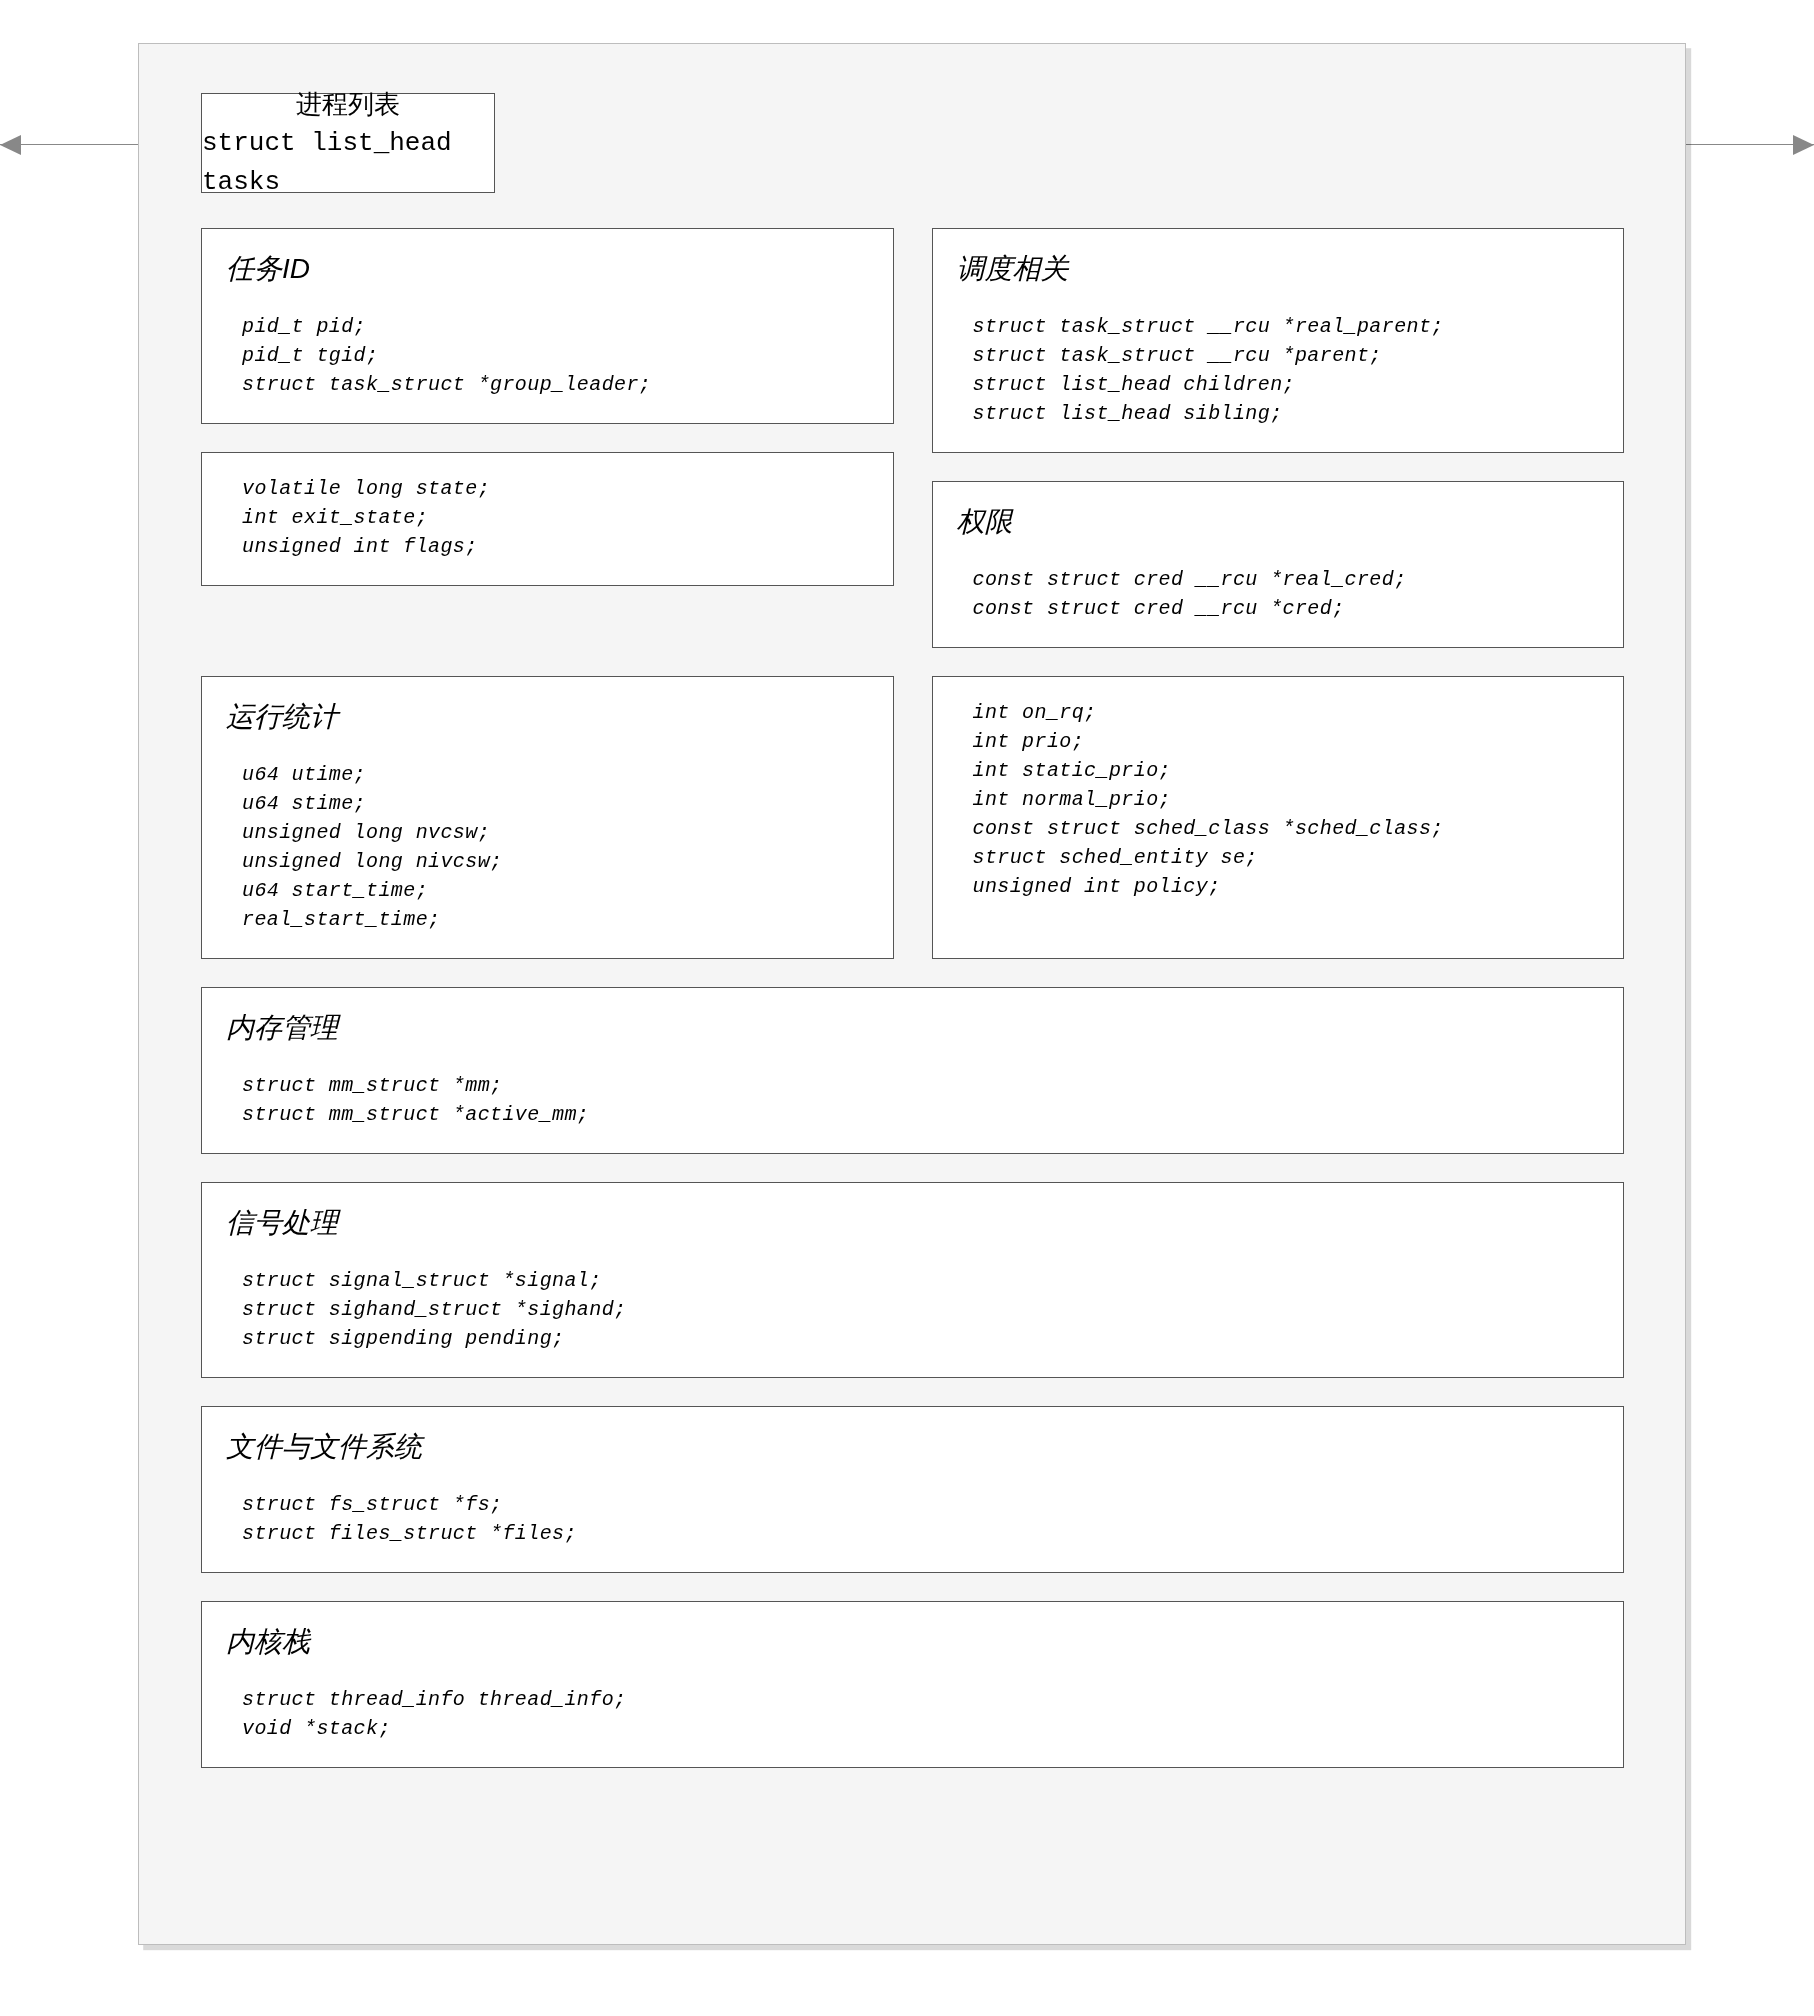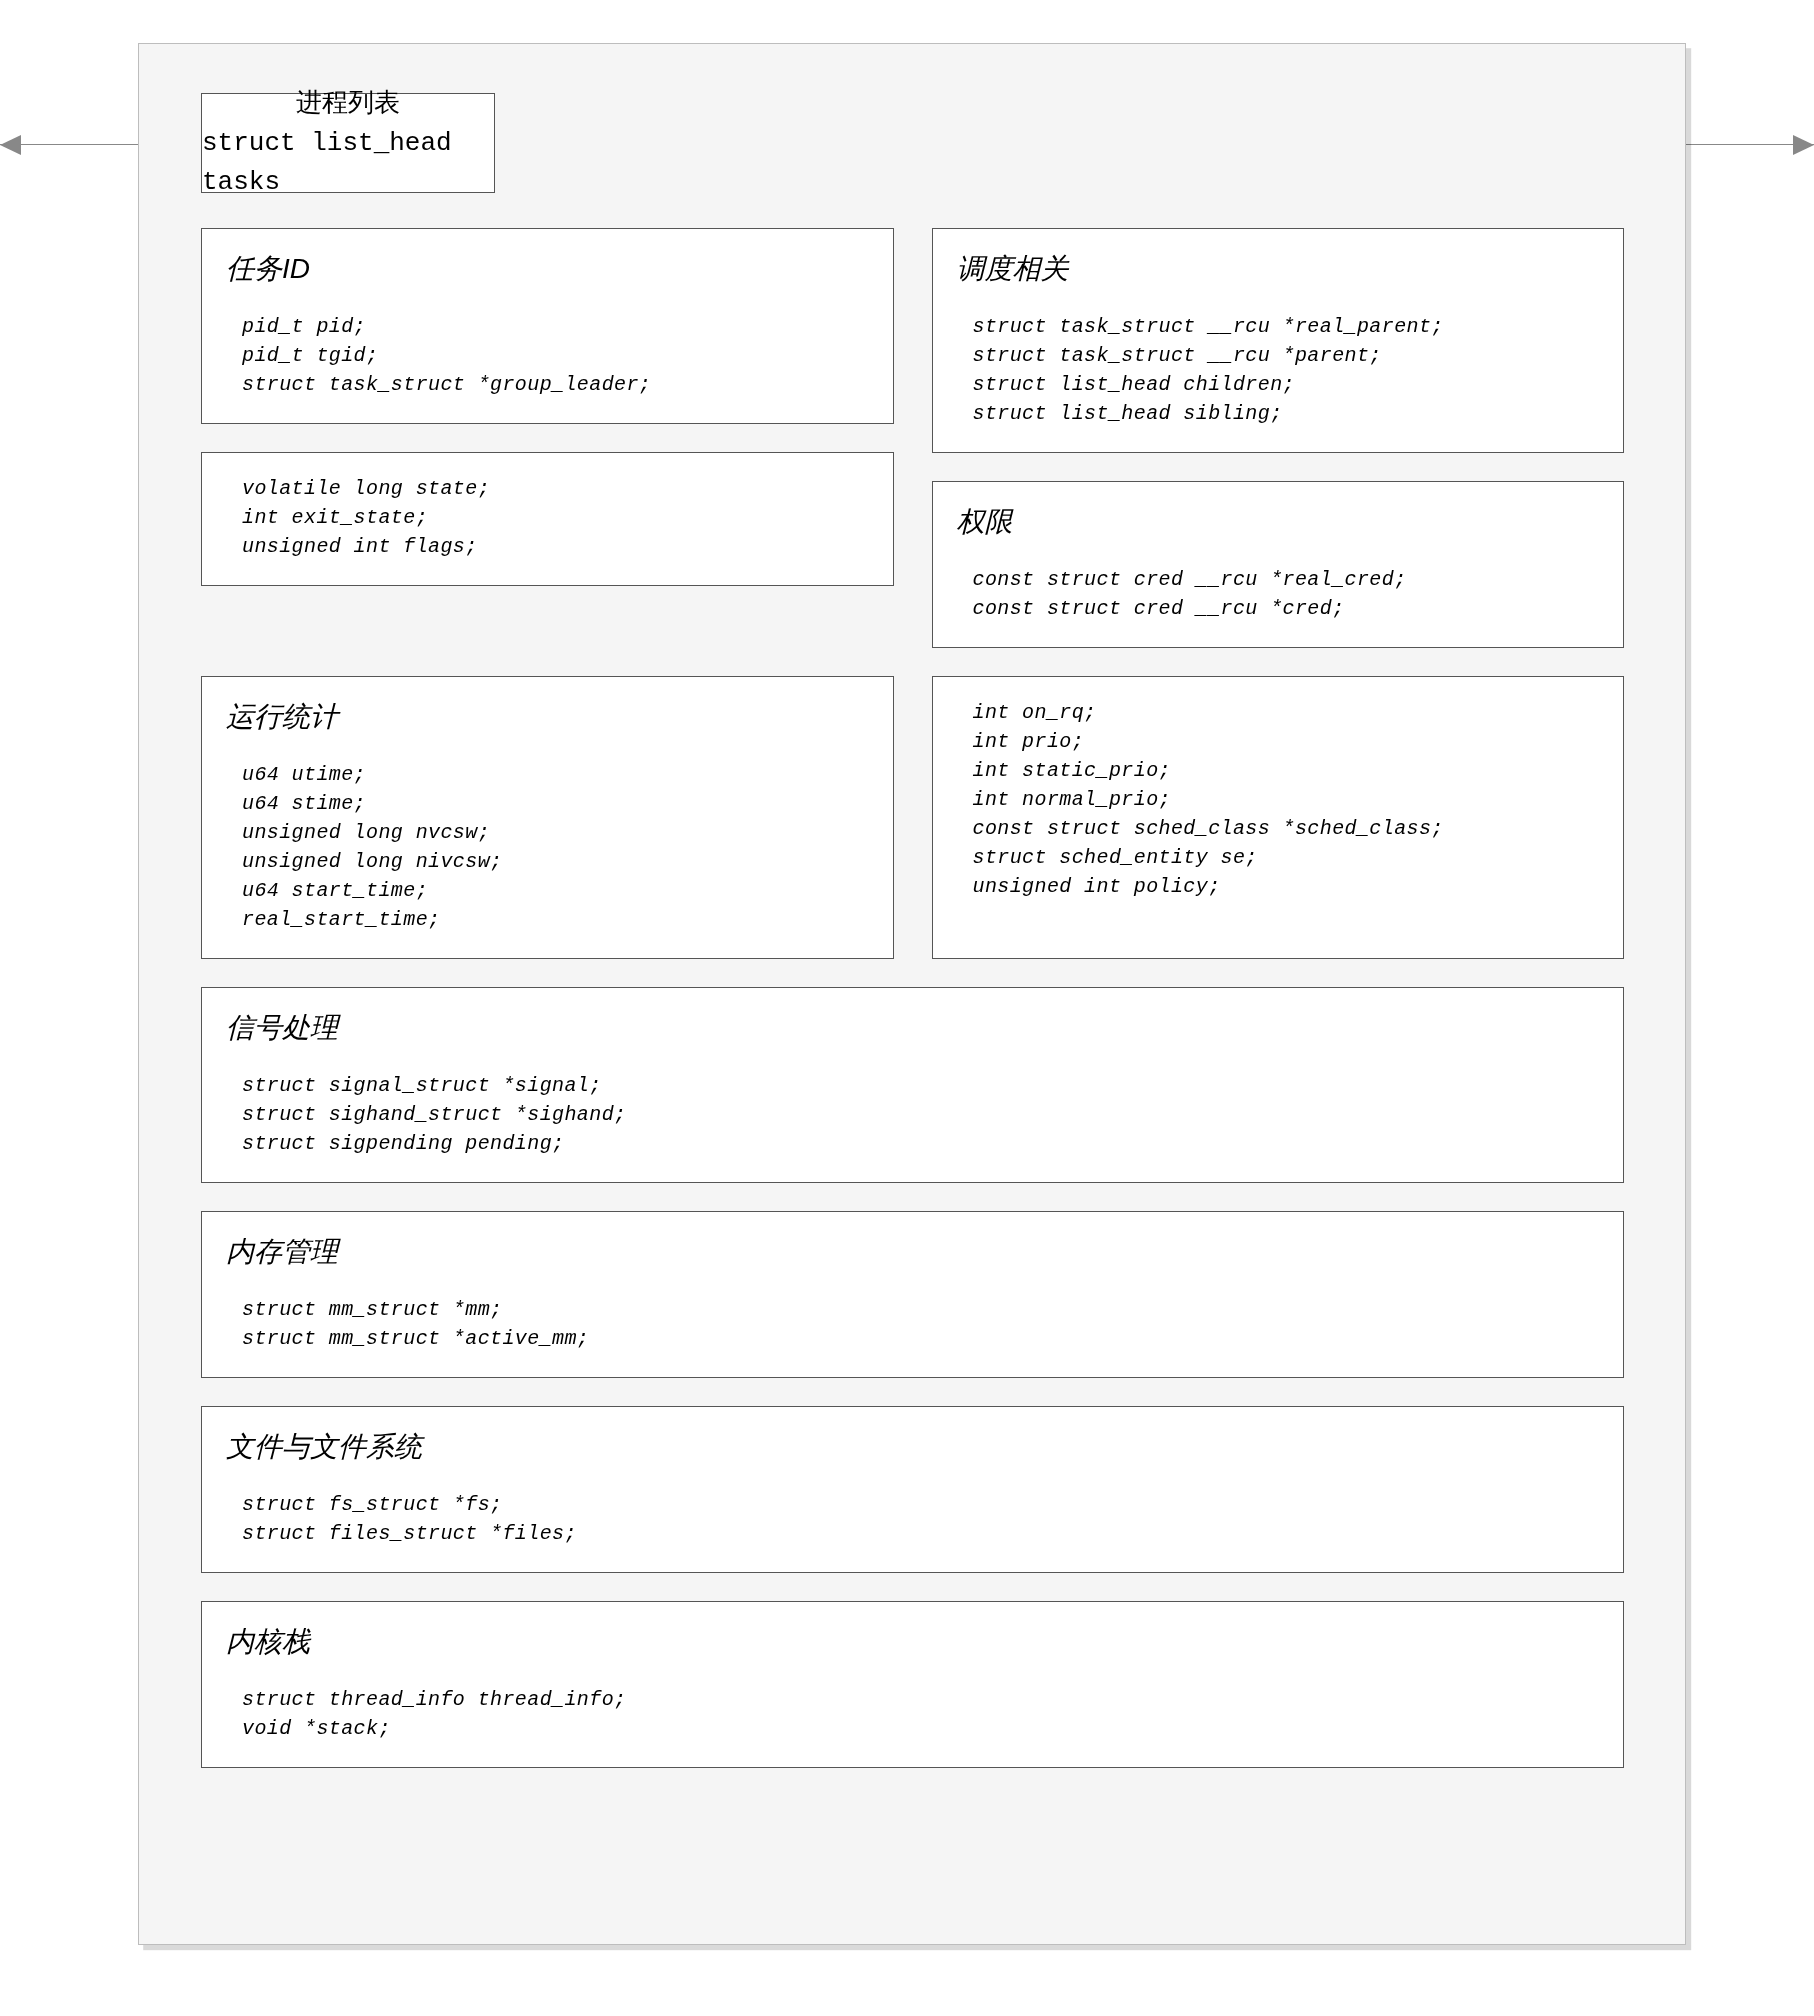--- a/index.html
+++ b/index.html
@@ -57,21 +57,21 @@
     height: 100px;
     background: #ffffff;
     border: 1.7px solid #555;
     display: flex;
     flex-direction: column;
     align-items: center;
     justify-content: center;
     font-size: 26px;
     line-height: 1.5;
   }
-  .header-box .line1 { font-family: Liberation Mono, monospace; }
+  .header-box .line1 { font-family: Liberation Sans, sans-serif; }
   .header-box .line2 { font-family: Liberation Mono, monospace; }
   .content {
     position: absolute;
     left: 201px;
     top: 228px;
     width: 1423px;
   }
   .row {
     display: flex;
     gap: 38px;
@@ -178,37 +178,37 @@
 int static_prio;
 int normal_prio;
 const struct sched_class *sched_class;
 struct sched_entity se;
 unsigned int policy;</div>
       </div>
     </div>
 
     <div class="row">
       <div class="cell full">
+        <div class="title">内存管理</div>
+        <div class="code">struct mm_struct *mm;
+struct mm_struct *active_mm;</div>
+      </div>
+    </div>
+
+    <div class="row">
+      <div class="cell full">
         <div class="title">信号处理</div>
         <div class="code">struct signal_struct *signal;
 struct sighand_struct *sighand;
 struct sigpending pending;</div>
       </div>
     </div>
 
     <div class="row">
       <div class="cell full">
-        <div class="title">内存管理</div>
-        <div class="code">struct mm_struct *mm;
-struct mm_struct *active_mm;</div>
-      </div>
-    </div>
-
-    <div class="row">
-      <div class="cell full">
         <div class="title">文件与文件系统</div>
         <div class="code">struct fs_struct *fs;
 struct files_struct *files;</div>
       </div>
     </div>
 
     <div class="row">
       <div class="cell full">
         <div class="title">内核栈</div>
         <div class="code">struct thread_info thread_info;

